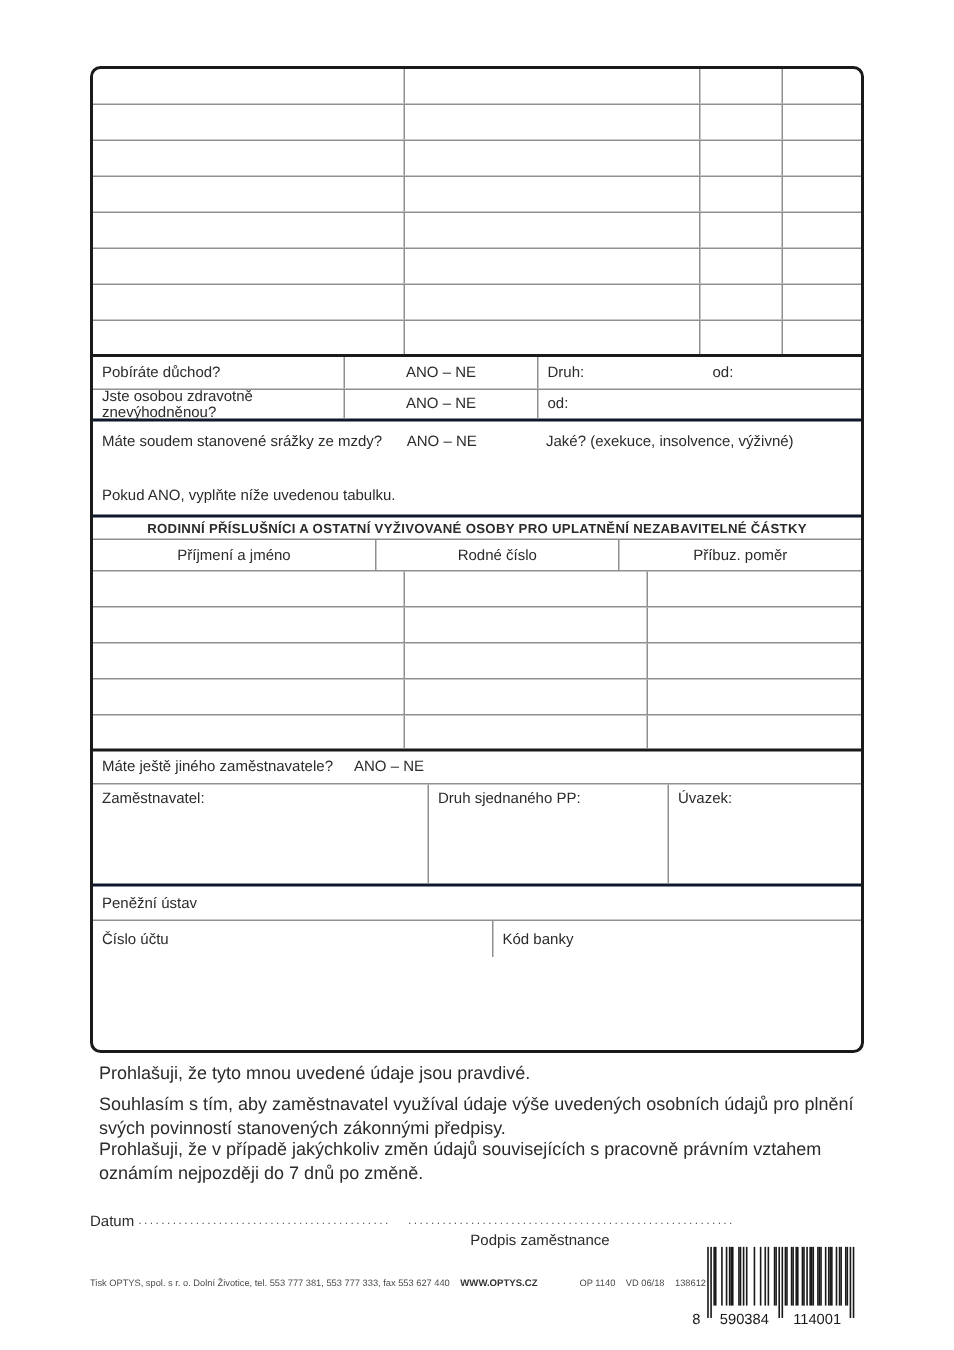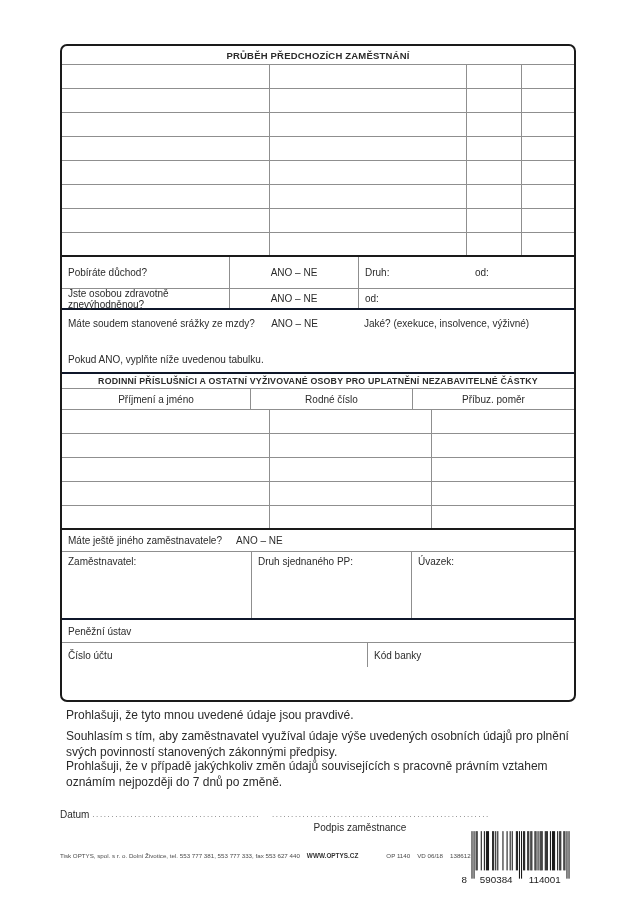--- a/index.html
+++ b/index.html
@@ -34,21 +34,20 @@
   .footer-line b{font-size:6.4px;color:#333}
 
   .barcode{position:absolute;left:457px;top:831px}
   .bc-digit{font-family:"Liberation Sans",sans-serif;font-size:9.5px;fill:#1a1a1a}
 </style>
 </head>
 <body>
 
 <div class="form">
 
-  <div class="sec-title" style="height:19px;font-size:9.5px">PRŮBĚH PŘEDCHOZÍCH ZAMĚSTNÁNÍ</div>
   <div class="rows-a">
       <div class="gen-row">
         <div class="gen-cell" style="width: 208px;"></div>
         <div class="gen-cell" style="width: 197px;"></div>
         <div class="gen-cell" style="width: 55px;"></div>
         <div class="gen-cell" style="flex: 1 1 0%;"></div>
       </div>
       <div class="gen-row">
         <div class="gen-cell" style="width: 208px;"></div>
         <div class="gen-cell" style="width: 197px;"></div>
@@ -86,21 +85,21 @@
         <div class="gen-cell" style="flex: 1 1 0%;"></div>
       </div>
       <div class="gen-row">
         <div class="gen-cell" style="width: 208px;"></div>
         <div class="gen-cell" style="width: 197px;"></div>
         <div class="gen-cell" style="width: 55px;"></div>
         <div class="gen-cell" style="flex: 1 1 0%;"></div>
       </div>
     </div>
 
-  <div class="row" style="height:32px">
+  <div class="row" style="height:22px">
     <div class="cell" style="width:168px">Pobíráte důchod?</div>
     <div class="cell center" style="width:129px">ANO – NE</div>
     <div class="cell" style="flex:1;position:relative">
       <span>Druh:</span>
       <span style="position:absolute;left:116px">od:</span>
     </div>
   </div>
   <div class="row thick" style="height:21px">
     <div class="cell" style="width:168px">Jste osobou zdravotně znevýhodněnou?</div>
     <div class="cell center" style="width:129px">ANO – NE</div>
@@ -148,30 +147,30 @@
       </div>
     </div>
 
   <div class="row" style="height:22px">
     <div class="cell" style="flex:1">
       <span>Máte ještě jiného zaměstnavatele?</span>
       <span style="margin-left:14px">ANO – NE</span>
     </div>
   </div>
   <div class="row thick" style="height:68px">
-    <div class="cell top" style="width:190px">Zaměstnavatel:</div>
+    <div class="cell top" style="width:224px">Zaměstnavatel:</div>
     <div class="cell top" style="width:160px">Druh sjednaného PP:</div>
     <div class="cell top" style="flex:1">Úvazek:</div>
   </div>
 
   <div class="row" style="height:23px">
     <div class="cell" style="flex:1">Peněžní ústav</div>
   </div>
   <div class="row" style="height:24px;border-bottom:none">
-    <div class="cell" style="width:306px">Číslo účtu</div>
+    <div class="cell" style="width:267px">Číslo účtu</div>
     <div class="cell" style="flex:1">Kód banky</div>
   </div>
 </div>
 
 <div class="para" style="top:708px">Prohlašuji, že tyto mnou uvedené údaje jsou pravdivé.</div>
 <div class="para" style="top:729px">Souhlasím s tím, aby zaměstnavatel využíval údaje výše uvedených osobních údajů pro plnění svých povinností stanovených zákonnými předpisy.</div>
 <div class="para" style="top:759px">Prohlašuji, že v případě jakýchkoliv změn údajů souvisejících s pracovně právním vztahem oznámím nejpozději do 7 dnů po změně.</div>
 
 <div style="position:absolute;left:60px;top:809px;width:516px;font-size:10px">
   <span>Datum</span>

